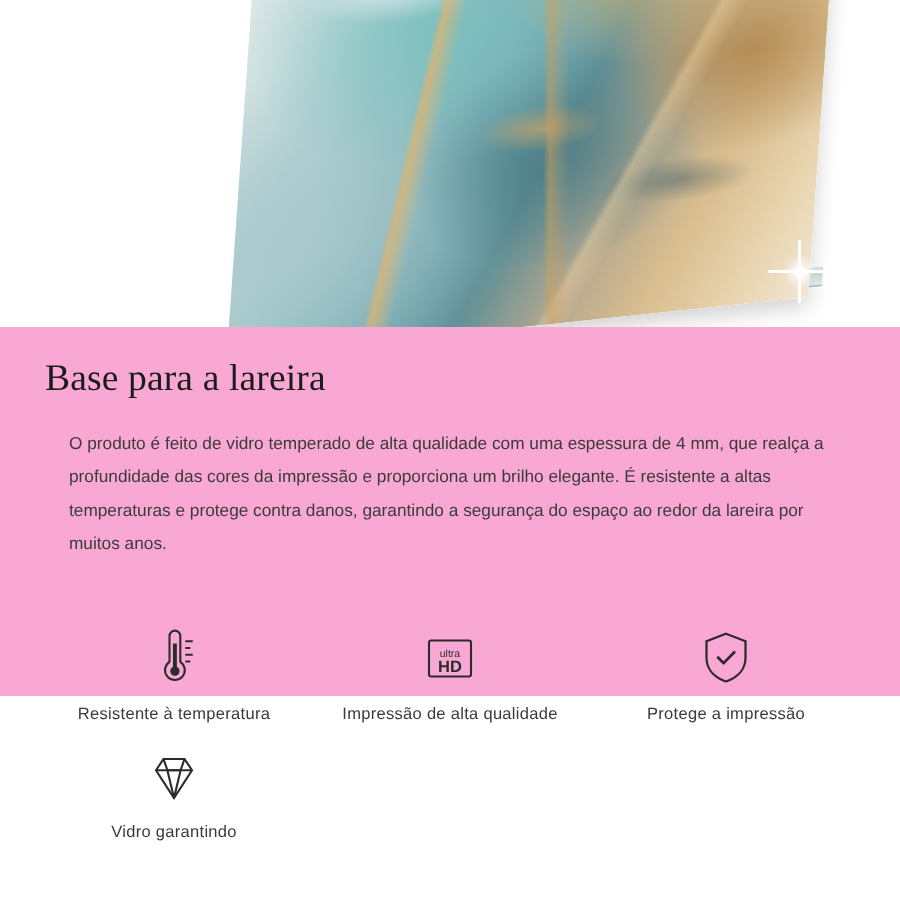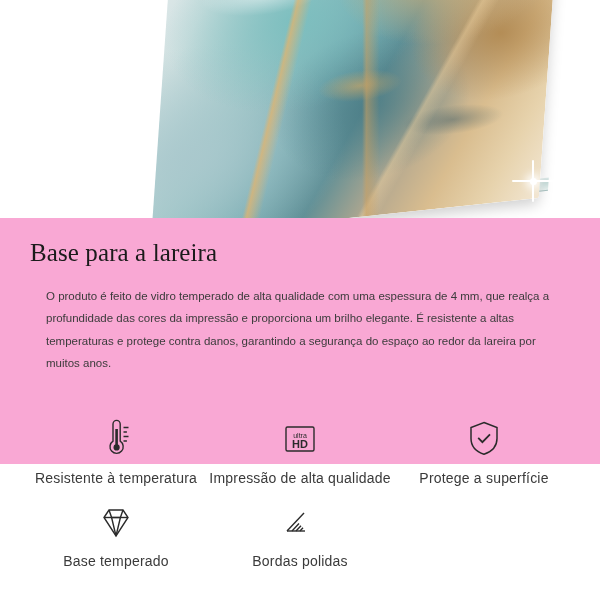--- a/index.html
+++ b/index.html
@@ -143,21 +143,21 @@
     text-align: center;
   }
   .feature-icon {
     height: 42px;
     display: flex;
     align-items: flex-end;
     justify-content: center;
     margin-bottom: 11px;
   }
   .feature-label {
-    font-size: 14px;
+    font-size: 11px;
     color: #3a3a3a;
     letter-spacing: 0.2px;
   }
   .icon-svg { display: block; }
 </style>
 </head>
 <body>
 
 <div class="page">
 
@@ -209,42 +209,32 @@
       <div class="feature-label">Impressão de alta qualidade</div>
     </div>
 
     <div class="feature">
       <div class="feature-icon">
         <svg class="icon-svg" width="40" height="42" viewBox="0 0 40 42" fill="none" stroke="#2b2b2b" stroke-width="1.5">
           <path d="M20 5.5 33 10.5v11c0 8-5.7 13.3-13 15.8C12.7 34.8 7 29.5 7 21.5v-11z"></path>
           <path d="M14.2 20.8l4.2 4.3 7.6-7.8" stroke-width="1.8"></path>
         </svg>
       </div>
-      <div class="feature-label">Protege a superfície</div>
+      <div class="feature-label">Protege a impressão</div>
     </div>
 
     <div class="feature">
       <div class="feature-icon">
         <svg class="icon-svg" width="42" height="38" viewBox="0 0 42 38" fill="none" stroke="#2b2b2b" stroke-width="1.4">
           <path d="M9 13.5 14 6h14l5 7.5L21 32z"></path>
           <path d="M9 13.5h24"></path>
           <path d="M14 6l2.6 7.5L21 32"></path>
           <path d="M28 6l-2.6 7.5L21 32"></path>
           <path d="M16.6 13.5h8.8"></path>
         </svg>
       </div>
-      <div class="feature-label">Base temperado</div>
-    </div>
-
-    <div class="feature">
-      <div class="feature-icon">
-        <svg class="icon-svg" width="42" height="38" viewBox="0 0 42 38" fill="none" stroke="#2b2b2b" stroke-width="1.4">
-          <path d="M8 27L25 9"></path>
-          <path d="M8 27h18"></path>
-          <path d="M13 27l7-7.4M17 27l5-5.3M21 27l3-3.2"></path>
-        </svg>
-      </div>
-      <div class="feature-label">Bordas polidas</div>
-    </div>
+      <div class="feature-label">Vidro garantindo</div>
+    </div>
+
 
 
   </div>
 </div>
 
 </body></html>

